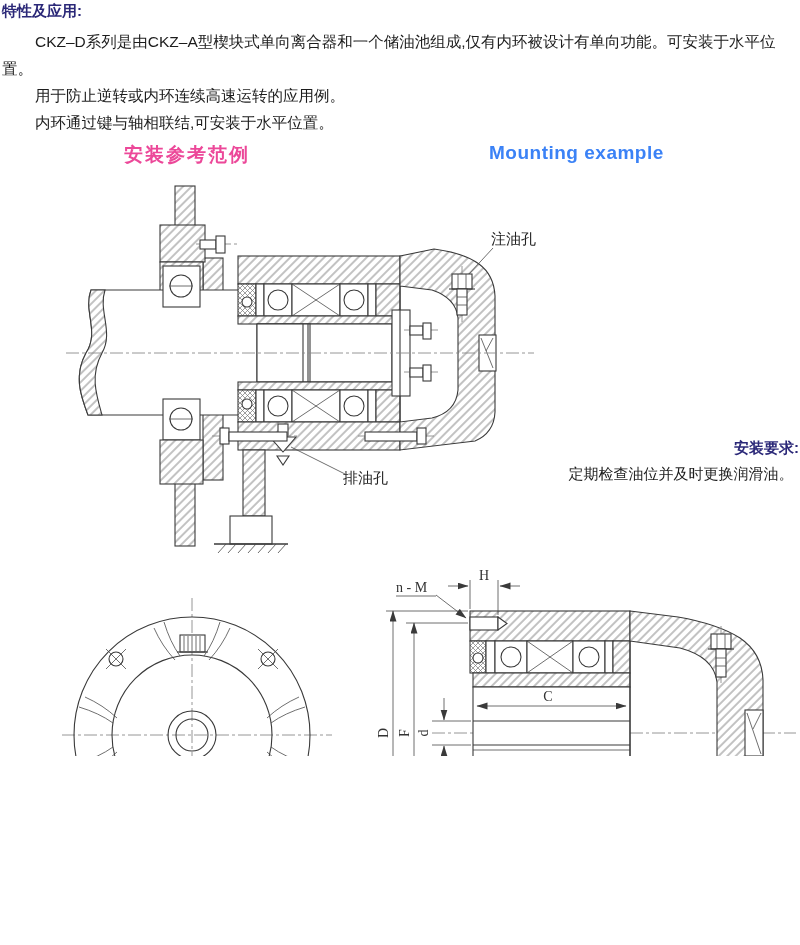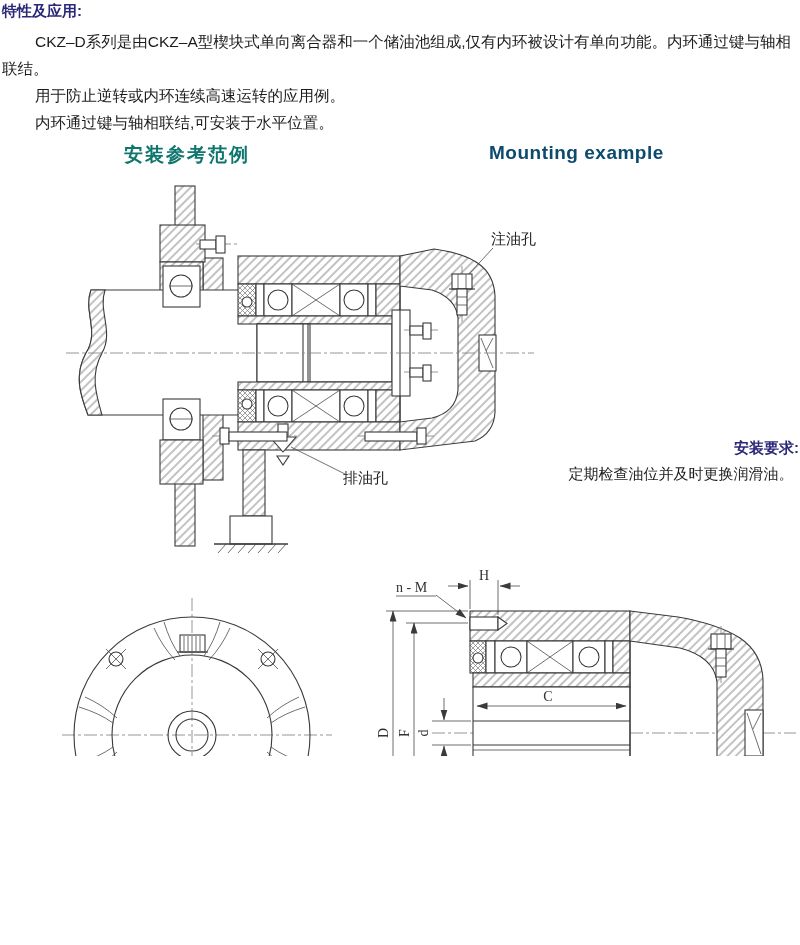--- a/index.html
+++ b/index.html
@@ -1,22 +1,22 @@
 <!DOCTYPE html>
 <html><head>
 <meta charset="utf-8">
 <style>
   html,body{margin:0;padding:0;background:#fff;}
   .page{position:relative;width:800px;height:756px;background:#fff;overflow:hidden;
         font-family:"Liberation Sans",sans-serif;color:#1c1c1c;}
   .textblock{position:absolute;left:2px;top:2px;width:796px;}
   .sec-title{margin:0 0 7px 0;font-size:15px;font-weight:bold;color:#2b2878;}
   .para{margin:0;font-size:15.5px;line-height:27px;text-indent:33px;color:#1c1c1c;}
-  .h-zh{position:absolute;left:124px;top:142px;font-size:19px;font-weight:bold;color:#0f766e;letter-spacing:2px;}
-  .h-en{position:absolute;left:489px;top:142px;font-size:19px;font-weight:bold;color:#0c4a6e;letter-spacing:0.5px;}
+  .h-zh{position:absolute;left:124px;top:142px;font-size:19px;font-weight:bold;color:#ec4899;letter-spacing:2px;}
+  .h-en{position:absolute;left:489px;top:142px;font-size:19px;font-weight:bold;color:#3b82f6;letter-spacing:0.5px;}
   .req{position:absolute;left:539px;top:439px;width:260px;}
   .req-title{margin:0;font-size:15px;font-weight:bold;color:#2b2878;text-align:right;}
   .req-body{margin:7px 0 0 24px;font-size:15px;color:#1c1c1c;text-align:center;}
   svg{position:absolute;overflow:visible;}
   #svg-main{left:60px;top:178px;}
   #svg-front{left:50px;top:588px;}
   #svg-dim{left:378px;top:558px;}
   .ol{fill:#fff;stroke:#3a3a3a;stroke-width:1.1;}
   .nf{fill:none;stroke:#3a3a3a;stroke-width:1.1;}
   .hat{fill:url(#hA);stroke:#3a3a3a;stroke-width:1.1;}
@@ -43,21 +43,21 @@
         <path d="M0,0 L5,5 M5,0 L0,5" stroke="#777" stroke-width="0.7"></path>
       </pattern>
       <marker id="ar" markerWidth="12" markerHeight="8" refX="10.5" refY="3.5" orient="auto-start-reverse" markerUnits="userSpaceOnUse">
         <path d="M0,0 L11,3.5 L0,7 Z" fill="#3a3a3a"></path>
       </marker>
     </defs>
   </svg>
 
   <div class="textblock">
     <h3 class="sec-title">特性及应用:</h3>
-    <p class="para">CKZ–D系列是由CKZ–A型楔块式单向离合器和一个储油池组成,仅有内环被设计有单向功能。内环通过键与轴相联结。</p>
+    <p class="para">CKZ–D系列是由CKZ–A型楔块式单向离合器和一个储油池组成,仅有内环被设计有单向功能。可安装于水平位置。</p>
     <p class="para">用于防止逆转或内环连续高速运转的应用例。</p>
     <p class="para">内环通过键与轴相联结,可安装于水平位置。</p>
   </div>
 
   <div class="h-zh">安装参考范例</div>
   <div class="h-en">Mounting example</div>
 
   <div class="req">
     <p class="req-title">安装要求:</p>
     <p class="req-body">定期检查油位并及时更换润滑油。</p>

